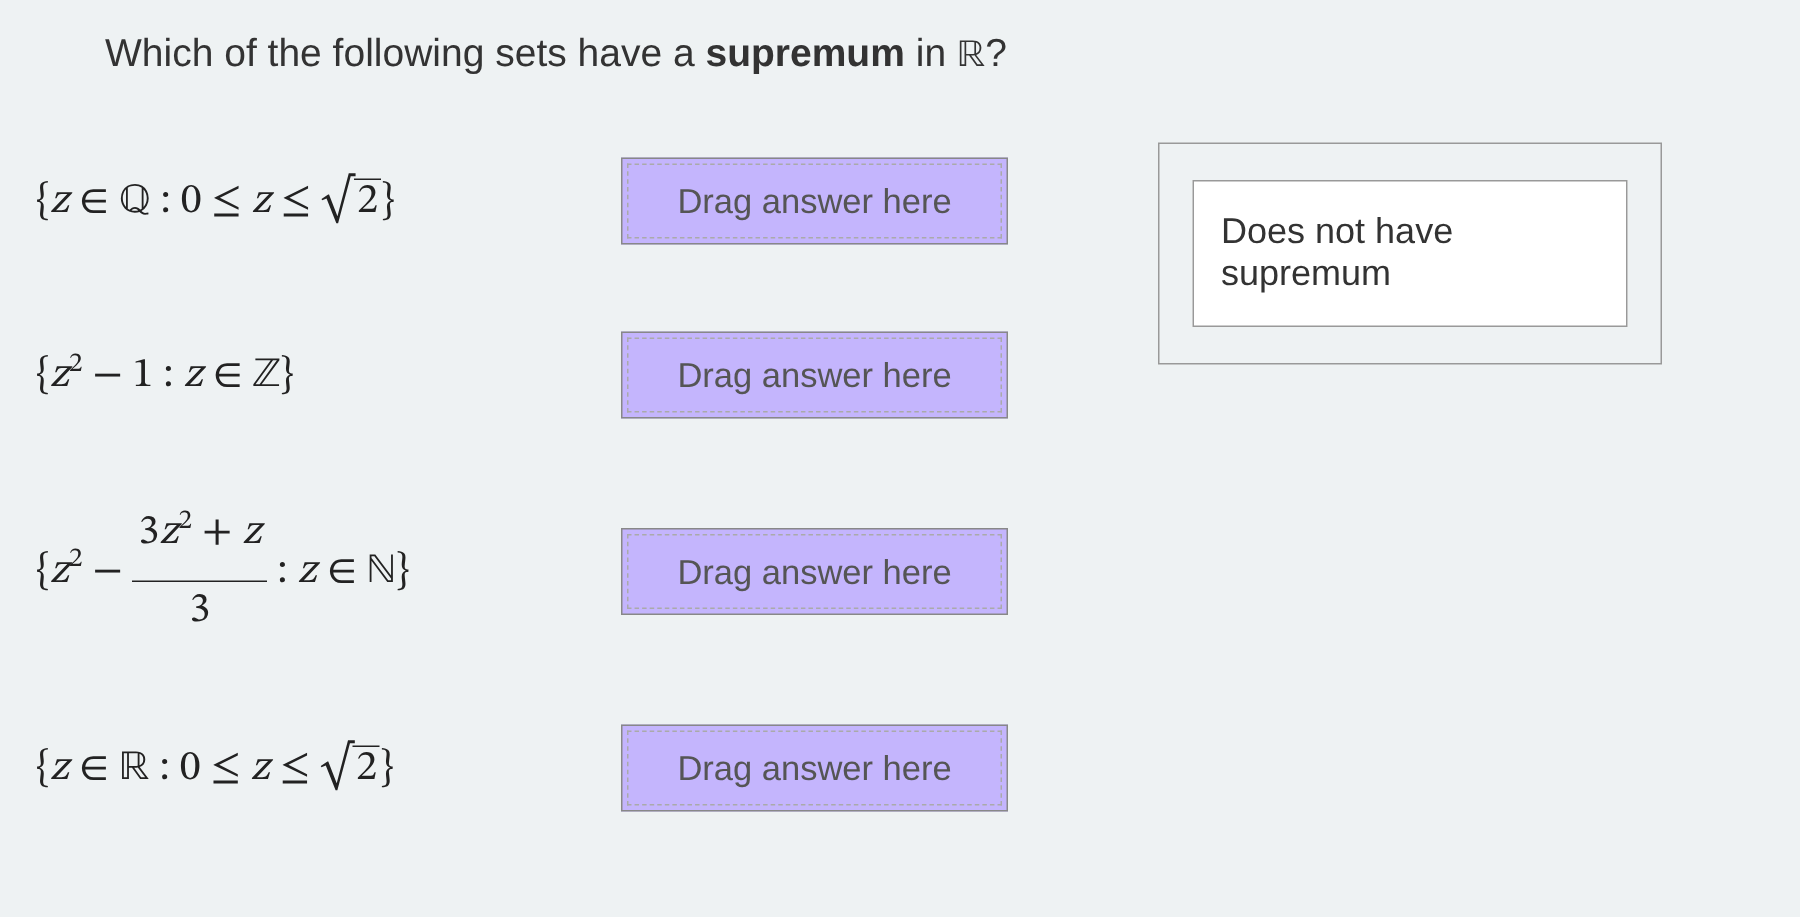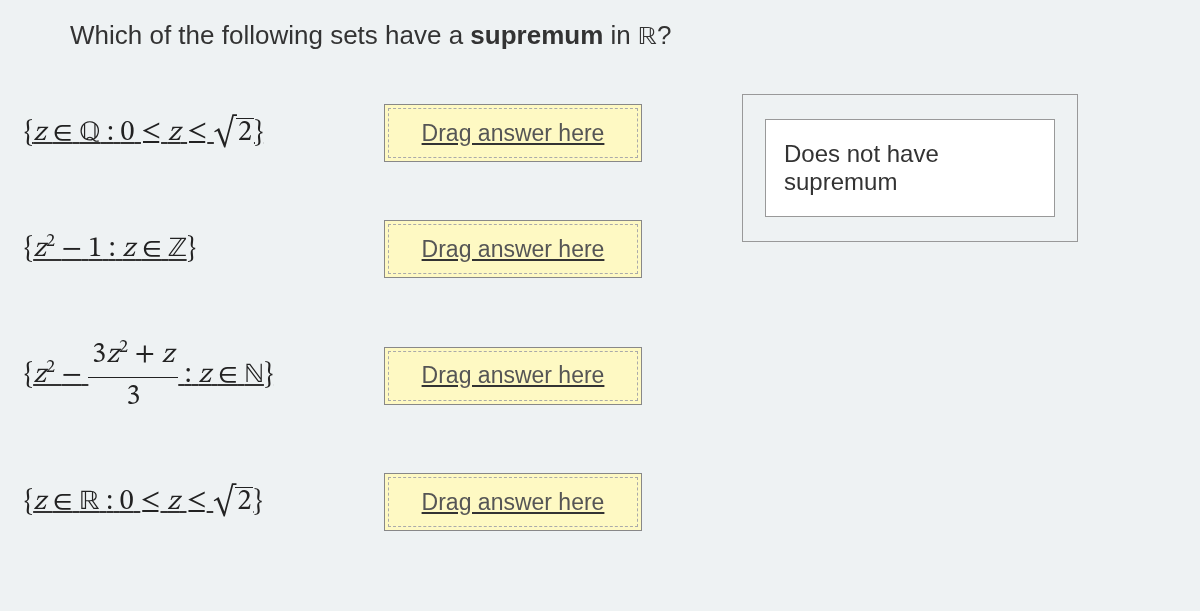--- a/index.html
+++ b/index.html
@@ -33,21 +33,21 @@
       gap: 100px;
     }
     .left {
       display: flex;
       flex-direction: column;
       gap: 58px;
     }
     .row {
       display: flex;
       align-items: center;
-      text-decoration: underline;
+      gap: 30px;
     }
     .math {
       font-family: 'Cambria Math', 'STIX Two Math', 'Times New Roman', serif;
       font-size: 28px;
       color: #222;
       width: 360px;
       font-style: italic;
     }
     .math .rm {
       font-style: normal;
@@ -74,31 +74,31 @@
     }
     .frac {
       display: inline-block;
       text-align: center;
       vertical-align: middle;
       font-style: normal;
     }
     .frac .num {
       display: block;
       border-bottom: 1.5px solid #222;
-      padding: 0 4px 4px;
+      padding: 0 4px 14px;
       font-style: italic;
     }
     .frac .den {
       display: block;
       padding: 2px 4px 0;
       font-style: normal;
     }
     .dropzone {
       border: 1px solid #888;
-      background: #fef9c3;
+      background: #c4b5fd;
       padding: 3px;
       width: 258px;
       height: 58px;
     }
     .dropzone-inner {
       border: 1px dashed #aaa;
       width: 100%;
       height: 100%;
       display: flex;
       align-items: center;

